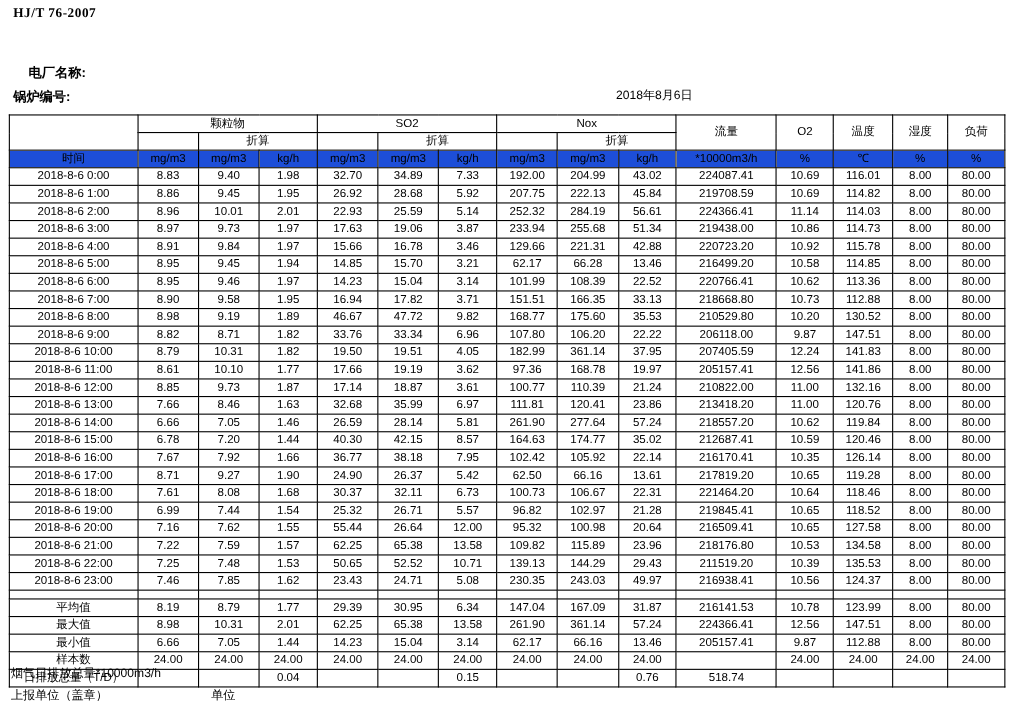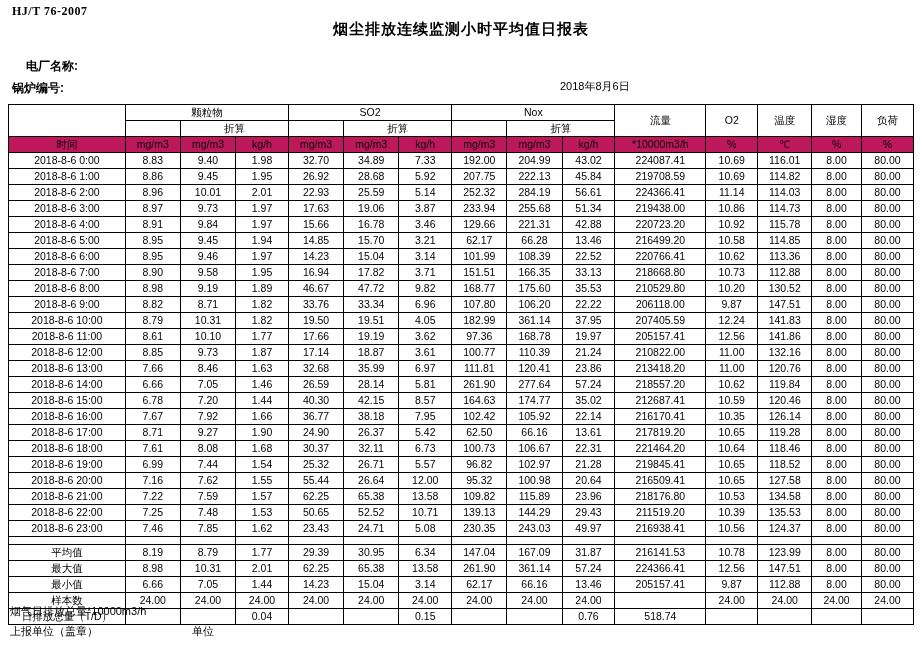--- a/index.html
+++ b/index.html
@@ -83,21 +83,21 @@
     white-space: nowrap;
     overflow: hidden;
   }
   .grp-head {
     font-size: 11px;
   }
   .sub-head {
     font-size: 11px;
   }
   .unit-row td {
-    background: #be185d;
+    background: #1d4ed8;
     font-size: 10px;
     height: 14px;
     line-height: 14px;
     margin-left: 28px;
   }
   .time-head {
     background: #d9ead3;
     font-weight: bold;
     font-size: 11px;
   }
@@ -163,21 +163,20 @@
     top: 624px;
     font-size: 11px;
   }
 </style>
 </head>
 <body>
 
 <div class="page">
 
   <div class="doc-code">HJ/T  76-2007</div>
-  <div class="doc-title">烟尘排放连续监测小时平均值日报表</div>
   <div class="field-plant">电厂名称:</div>
   <div class="field-boiler">锅炉编号:</div>
   <div class="field-date">2018年8月6日</div>
 
   <table class="report">
     <colgroup>
       <col class="col-time">
       <col class="col-num">
         <col class="col-num">
         <col class="col-kg">

